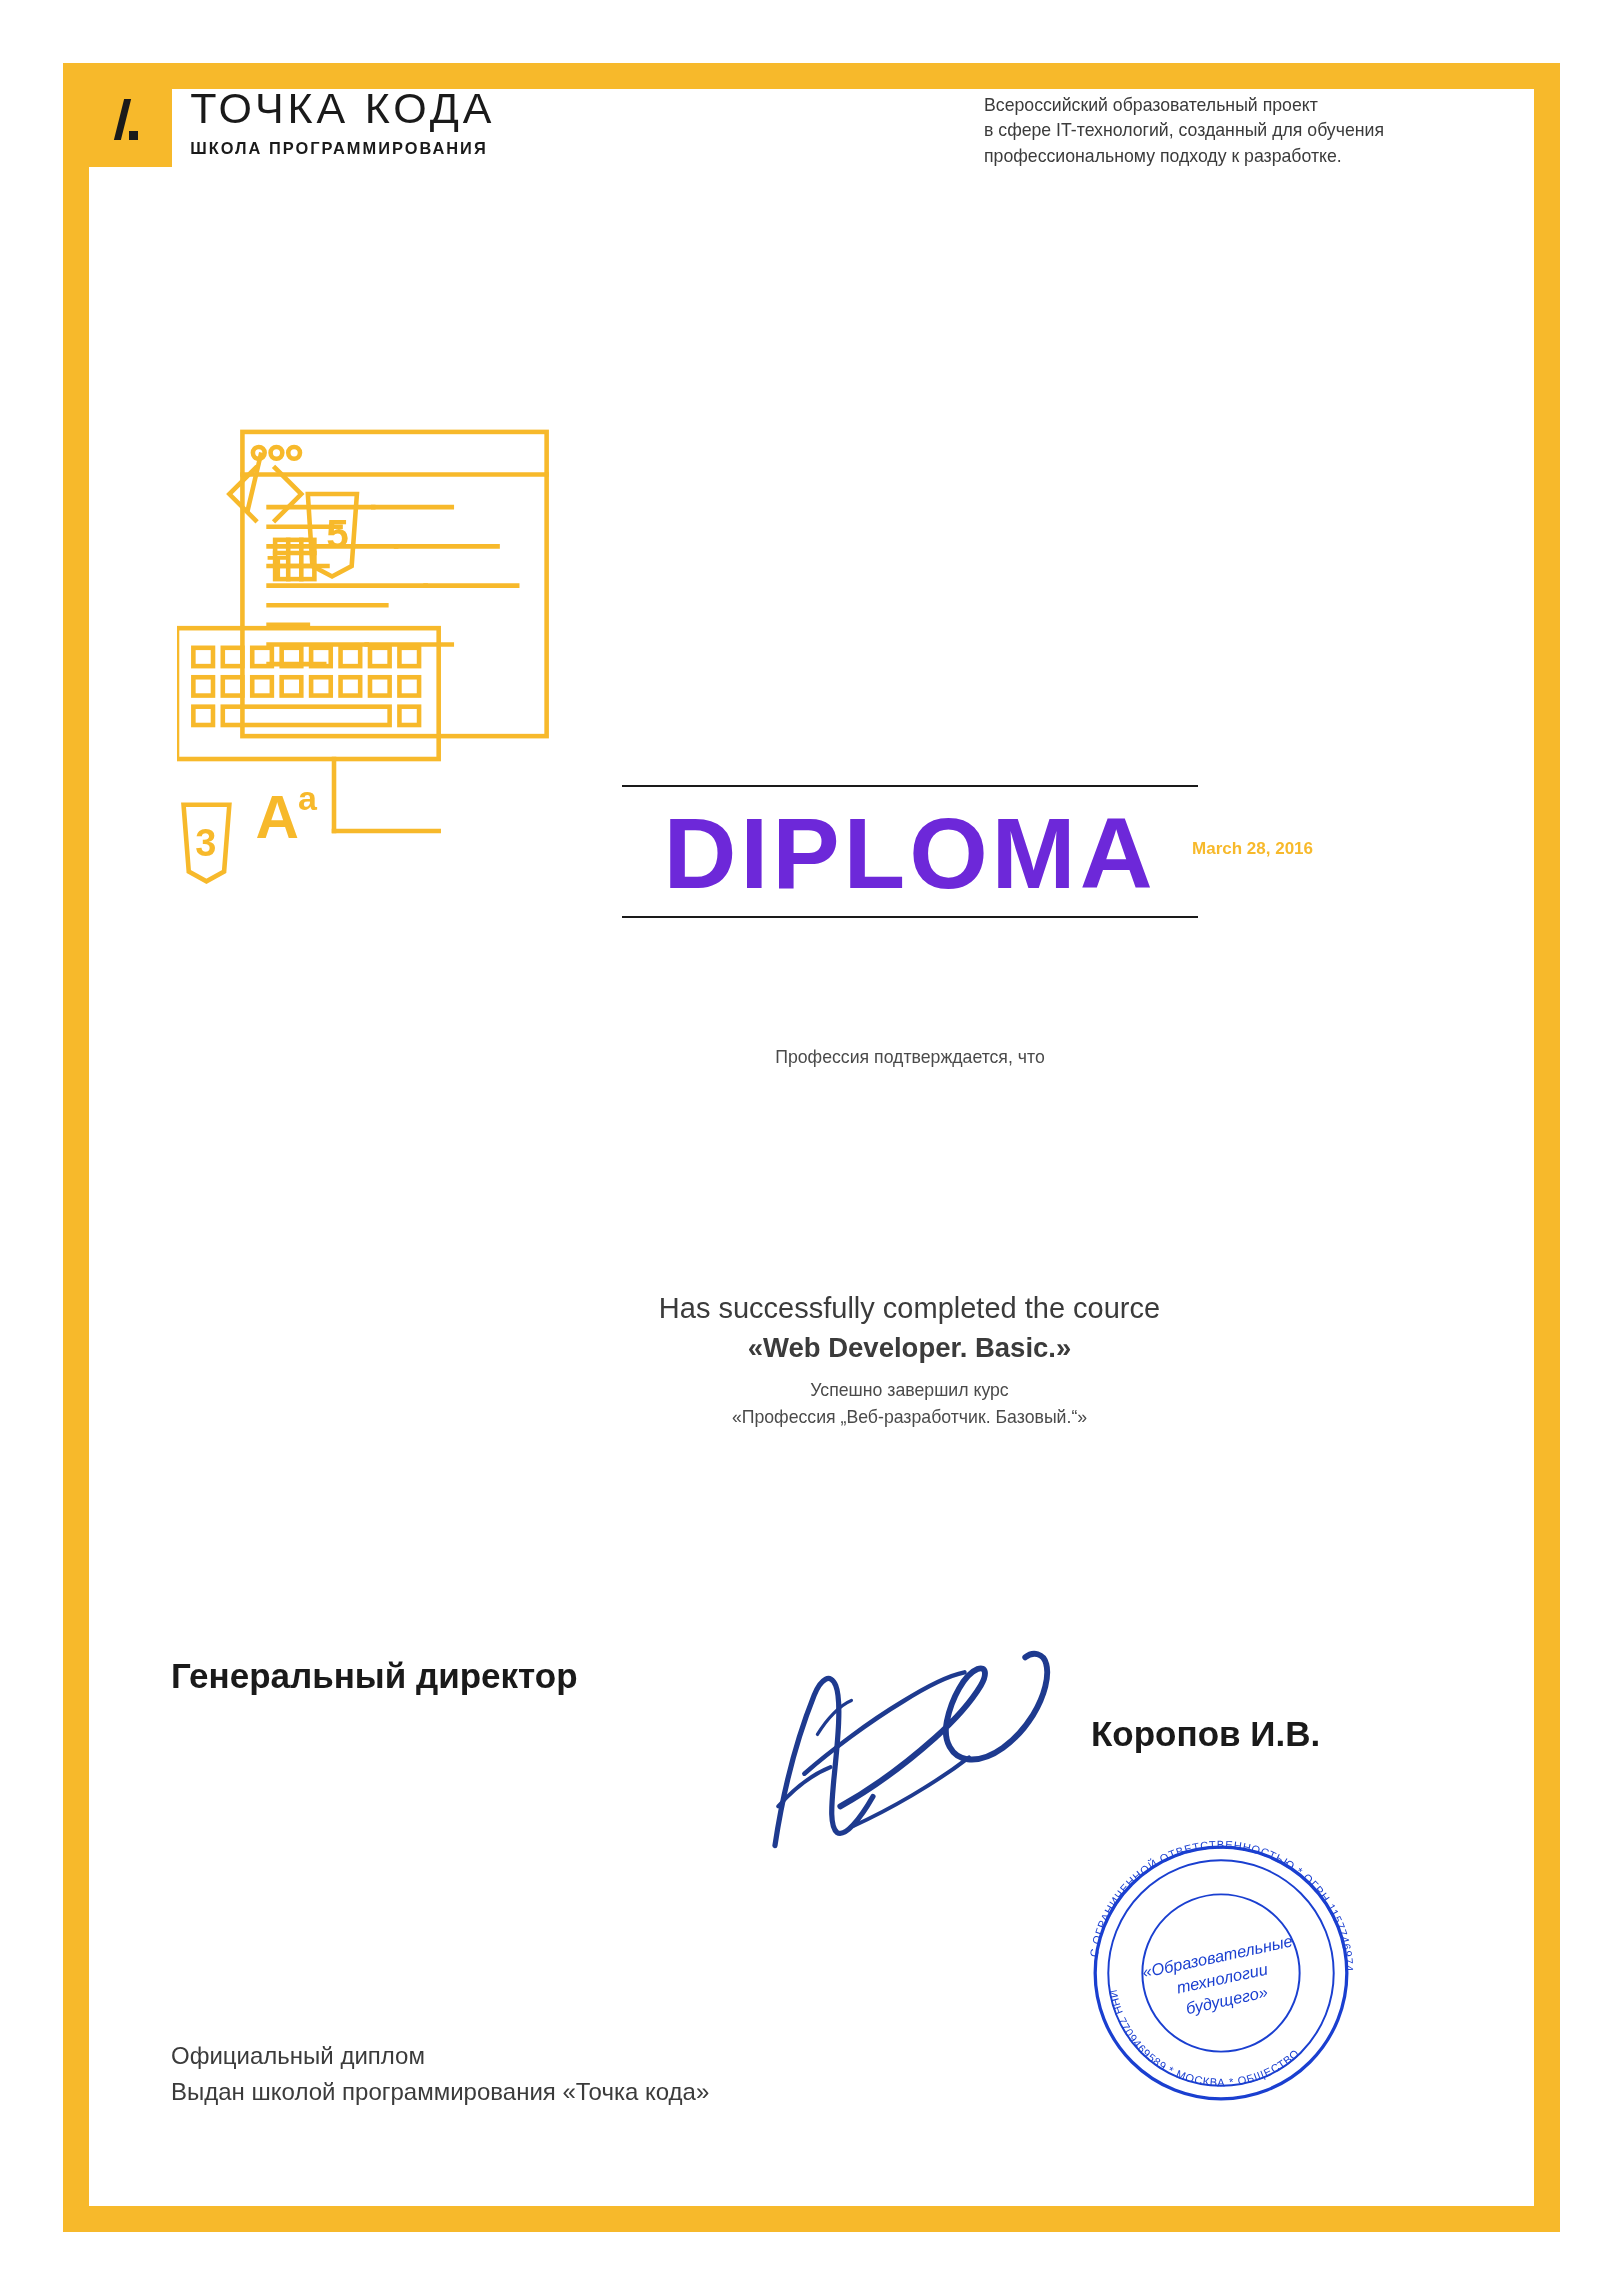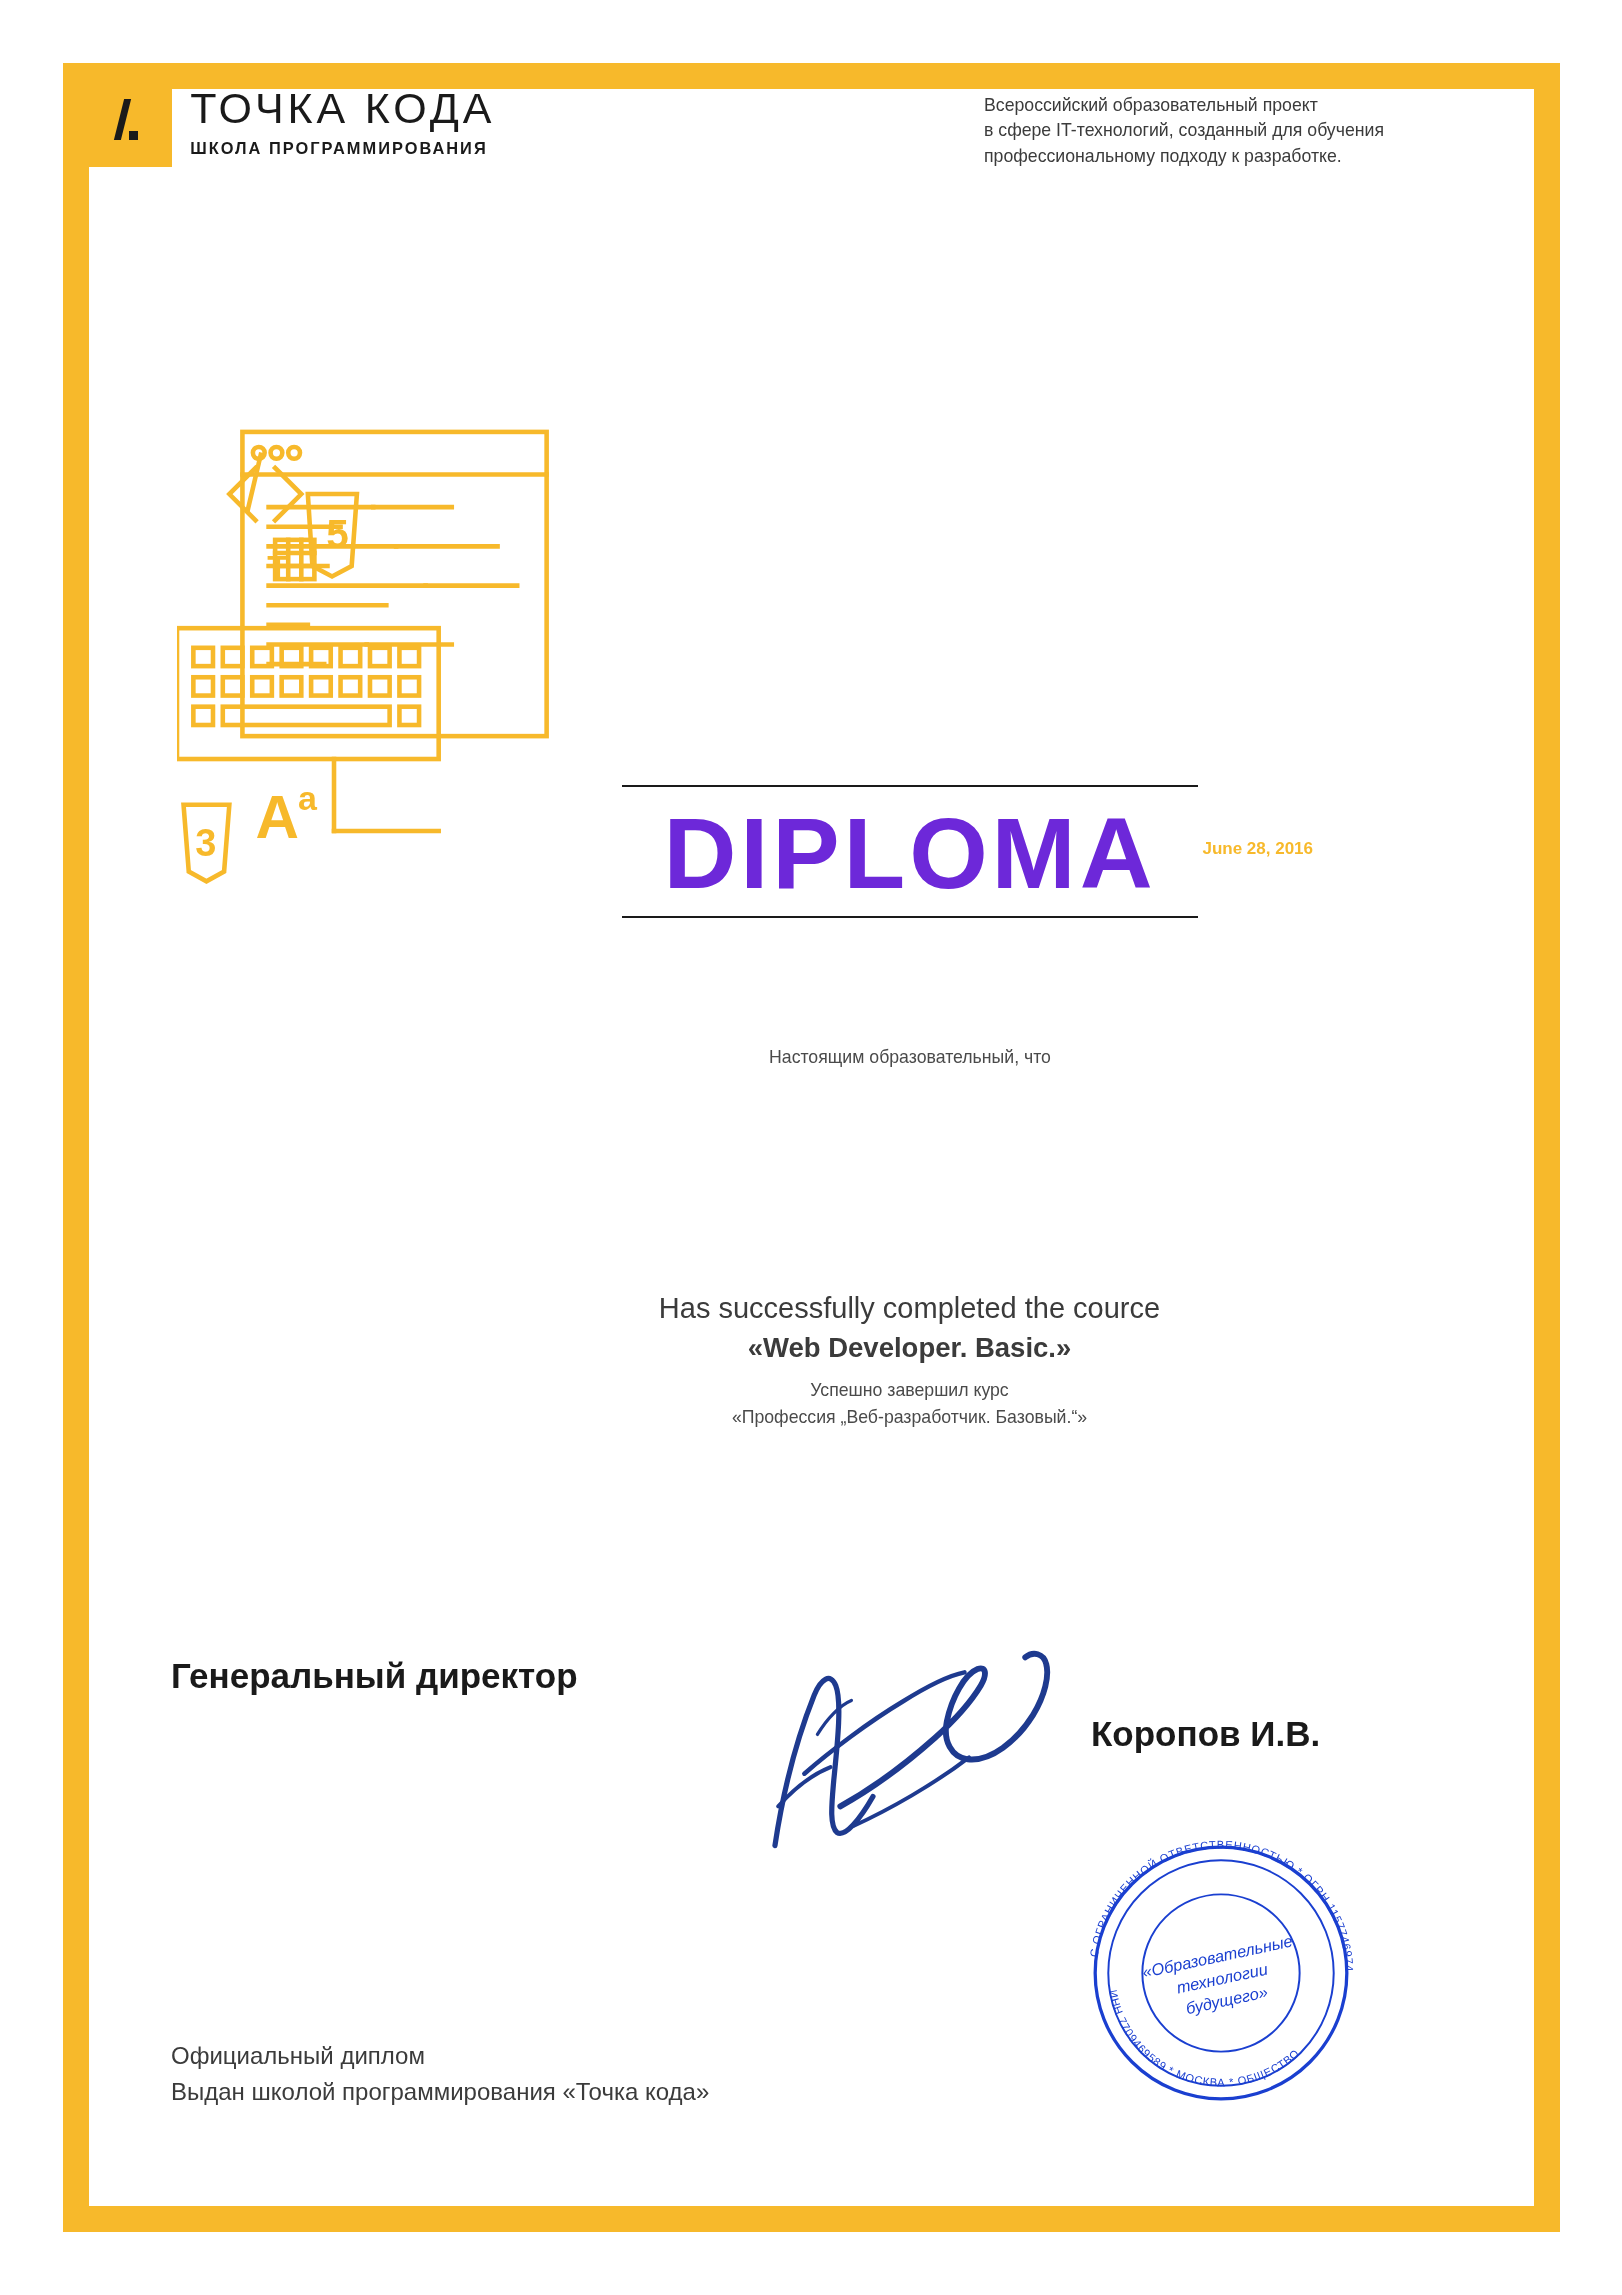--- a/index.html
+++ b/index.html
@@ -338,24 +338,24 @@
         <text x="120" y="650" font-size="92" font-weight="bold">A</text>
         <text x="185" y="608" font-size="52" font-weight="bold">a</text>
       </g>
     </svg>
   </div>
 
   <div class="diploma-block">
     <div class="rule"></div>
     <div class="diploma-word">DIPLOMA</div>
     <div class="rule"></div>
-    <div class="diploma-date">June 28, 2016</div>
+    <div class="diploma-date">March 28, 2016</div>
   </div>
 
-  <div class="certify-ru">Настоящим образовательный, что</div>
+  <div class="certify-ru">Профессия подтверждается, что</div>
 
   <div class="course-en">Has successfully completed the cource</div>
   <div class="course-en-name">«Web Developer. Basic.»</div>
   <div class="course-ru">Успешно завершил курс
 «Профессия „Веб-разработчик. Базовый.“»</div>
 
   <div class="sig-title">Генеральный директор</div>
   <div class="sig-name">Коропов И.В.</div>
 
   <div class="signature">

